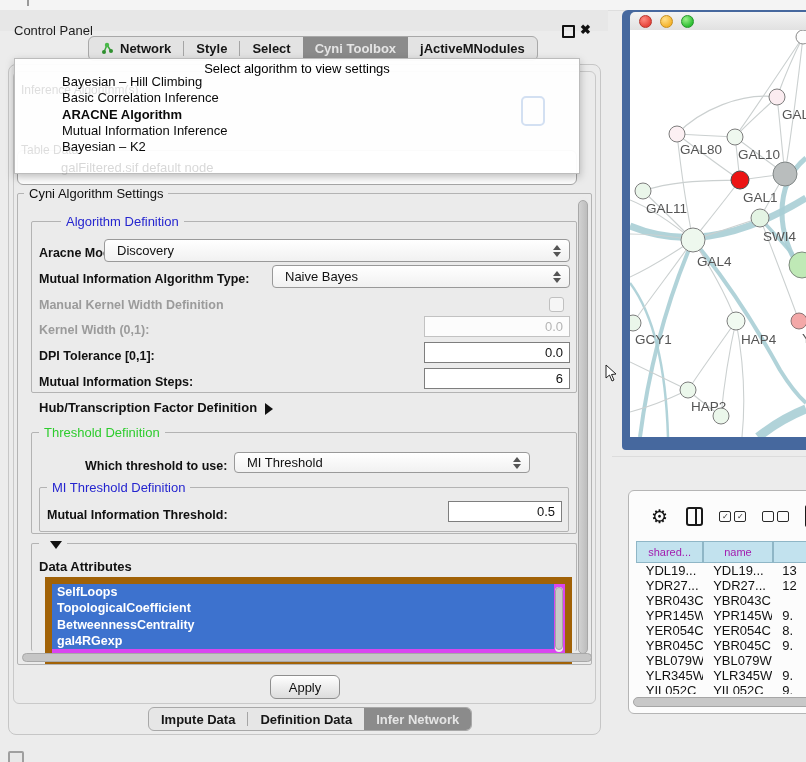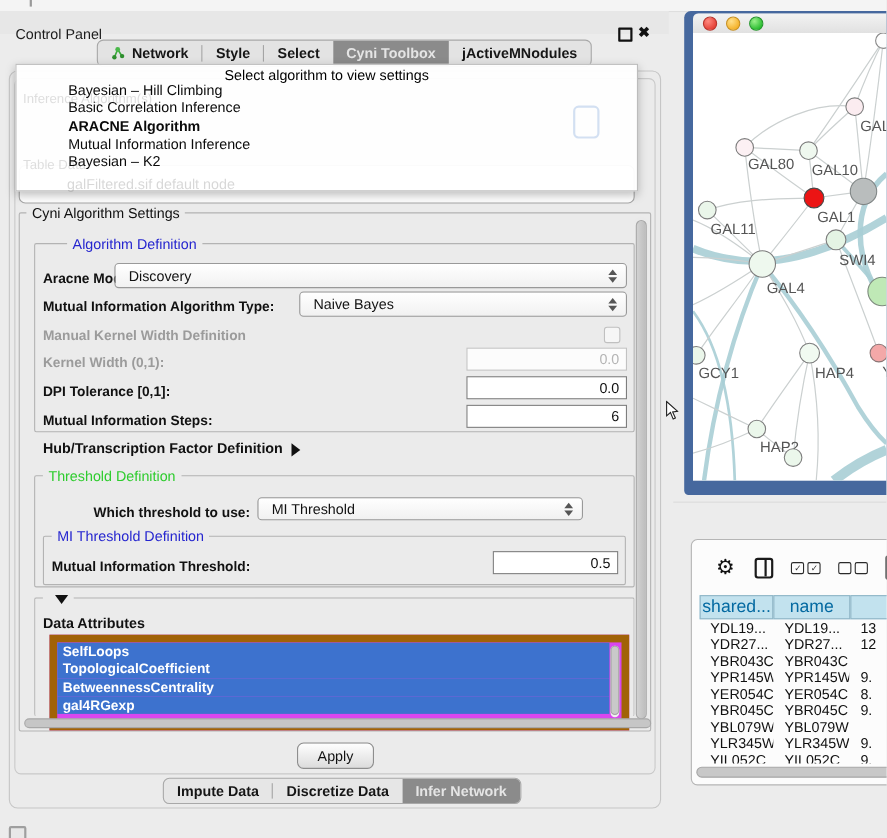--- a/index.html
+++ b/index.html
@@ -100,21 +100,21 @@
   .table-box{left:628px;top:490px;width:192px;height:222px;background:#fcfcfc;border:1px solid #b5b5b5;border-radius:6px;overflow:hidden;}
   .tb-toolbar{position:absolute;left:0;top:0;width:100%;height:50px;display:flex;align-items:center;gap:0;}
   .gear{margin-left:22px;font-size:19px;color:#111;line-height:1;}
   .split-icon{margin-left:18px;width:17px;height:15px;border:2px solid #1a1a1a;border-radius:3px;position:relative;}
   .split-icon::after{content:"";position:absolute;left:7px;top:0;width:2px;height:100%;background:#1a1a1a;}
   .cb{width:10px;height:9px;border:1.5px solid #2a2a2a;border-radius:2px;font-size:8px;line-height:9px;text-align:center;color:#2a2a2a;}
   .cb-pair{display:flex;gap:3px;margin-left:16px;}
   .file-icon{margin-left:16px;width:15px;height:18px;border:2px solid #1a1a1a;border-radius:2px;position:relative;}
   .file-icon::after{content:"";position:absolute;right:-2px;top:-2px;width:6px;height:6px;background:#fcfcfc;border-left:2px solid #1a1a1a;border-bottom:2px solid #1a1a1a;}
   .tb-header{position:absolute;left:0;top:50px;width:100%;height:22px;display:flex;}
-  .th-cell{background:var(--header_blue);border:1px solid #8fb6c6;box-sizing:border-box;font-size:16px;color:#0369a1;
+  .th-cell{background:var(--header_blue);border:1px solid #8fb6c6;box-sizing:border-box;font-size:11px;color:#a21caf;
            display:flex;align-items:center;justify-content:center;}
   .tb-rows{position:absolute;left:0;top:72px;width:100%;height:131px;overflow:hidden;}
   .tb-row{display:flex;height:15px;align-items:center;font-size:13px;color:#111;}
   .td-cell{white-space:nowrap;overflow:hidden;box-sizing:border-box;padding-left:10px;}
   .tb-hscroll{position:absolute;left:4px;top:206px;width:182px;height:10px;background:#c8c8c8;border:1px solid #a6a6a6;border-radius:5px;box-sizing:border-box;}
 </style>
 </head>
 <body>
 
 <div class="abs top-strip"></div>
@@ -265,21 +265,21 @@
 <div class="abs apply-btn">
   <span>Apply</span>
 </div>
 
 <div class="abs bottom-tabs">
   <div class="tab">
       <span>Impute Data</span>
     </div>
   <div class="tab-sep"></div>
   <div class="tab">
-      <span>Discretize Data</span>
+      <span>Definition Data</span>
     </div>
   <div class="tab active">
       <span>Infer Network</span>
     </div>
 </div>
 
 <div class="abs mini-square"></div>
 
 <svg class="abs" style="left:604px;top:364px;z-index:9;" width="13" height="19">
   <path d="M2,1 L2,14 L5.5,11 L8,17 L10,16 L7.5,10.5 L12,10 Z" fill="#fff" stroke="#222" stroke-width="1"></path>

